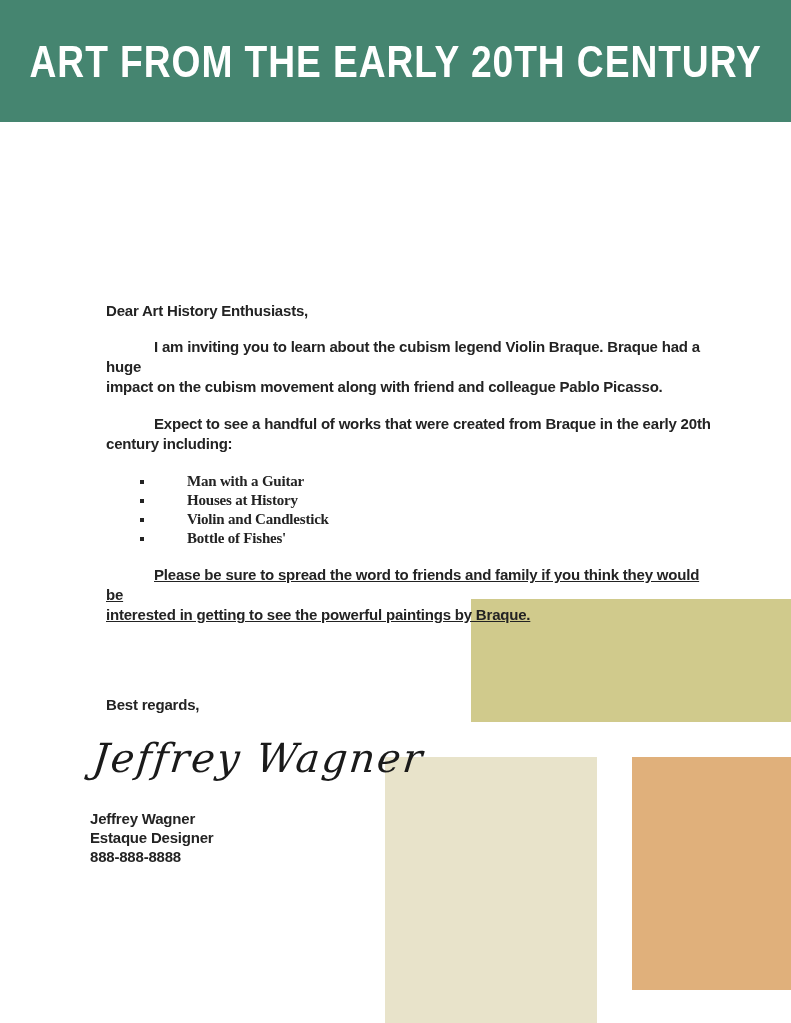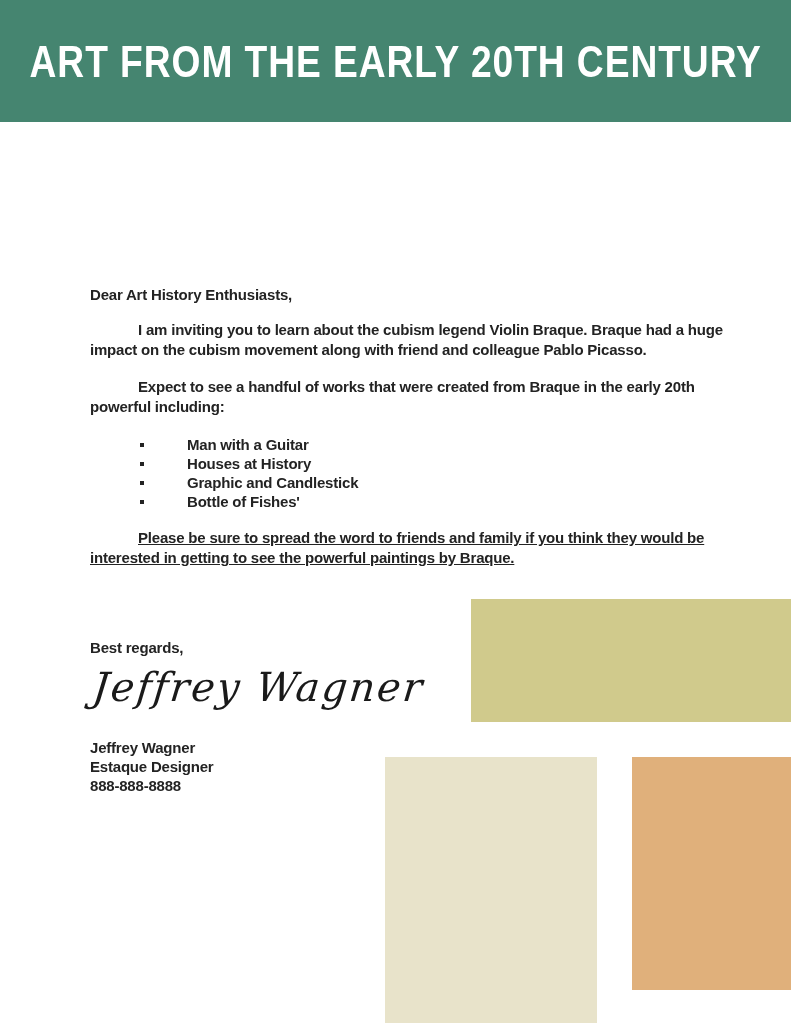--- a/index.html
+++ b/index.html
@@ -46,34 +46,35 @@
     position: absolute;
     left: 90px;
     top: 285px;
     width: 640px;
     color: #232323;
     font-size: 15px;
     line-height: 20px;
     font-weight: bold;
     letter-spacing: -0.2px;
   }
-  .content p { margin: 0; }
+  .content p { margin: 16px; }
   .salutation { margin-bottom: 15px !important; }
   .para {
     white-space: pre-line;
     text-indent: 48px;
   }
   .para.p1 { margin-bottom: 17px !important; }
   .para.p2 { margin-bottom: 18px !important; }
   .para.p3 { margin-bottom: 70px !important; text-decoration: underline; }
   .works-list {
     list-style: none;
     margin: 0 0 17px 0;
     padding: 0;
     line-height: 19px;
+    font-family: Liberation Serif, serif;
   }
   .works-list li {
     position: relative;
     padding-left: 97px;
   }
   .works-list li::before {
     content: "";
     position: absolute;
     left: 50px;
     top: 8px;
@@ -109,26 +110,26 @@
   <div class="rect cream"></div>
   <div class="rect orange"></div>
 
   <main class="content">
     <p class="salutation">Dear Art History Enthusiasts,</p>
 
     <p class="para p1">I am inviting you to learn about the cubism legend Violin Braque. Braque had a huge
 impact on the cubism movement along with friend and colleague Pablo Picasso.</p>
 
     <p class="para p2">Expect to see a handful of works that were created from Braque in the early 20th
-powerful including:</p>
+century including:</p>
 
     <ul class="works-list">
       <li>Man with a Guitar</li>
       <li>Houses at History</li>
-      <li>Graphic and Candlestick</li>
+      <li>Violin and Candlestick</li>
       <li>Bottle of Fishes'</li>
     </ul>
 
     <p class="para p3">Please be sure to spread the word to friends and family if you think they would be
 interested in getting to see the powerful paintings by Braque.</p>
 
     <p class="closing">Best regards,</p>
 
     <div class="signature">Jeffrey Wagner</div>
 

